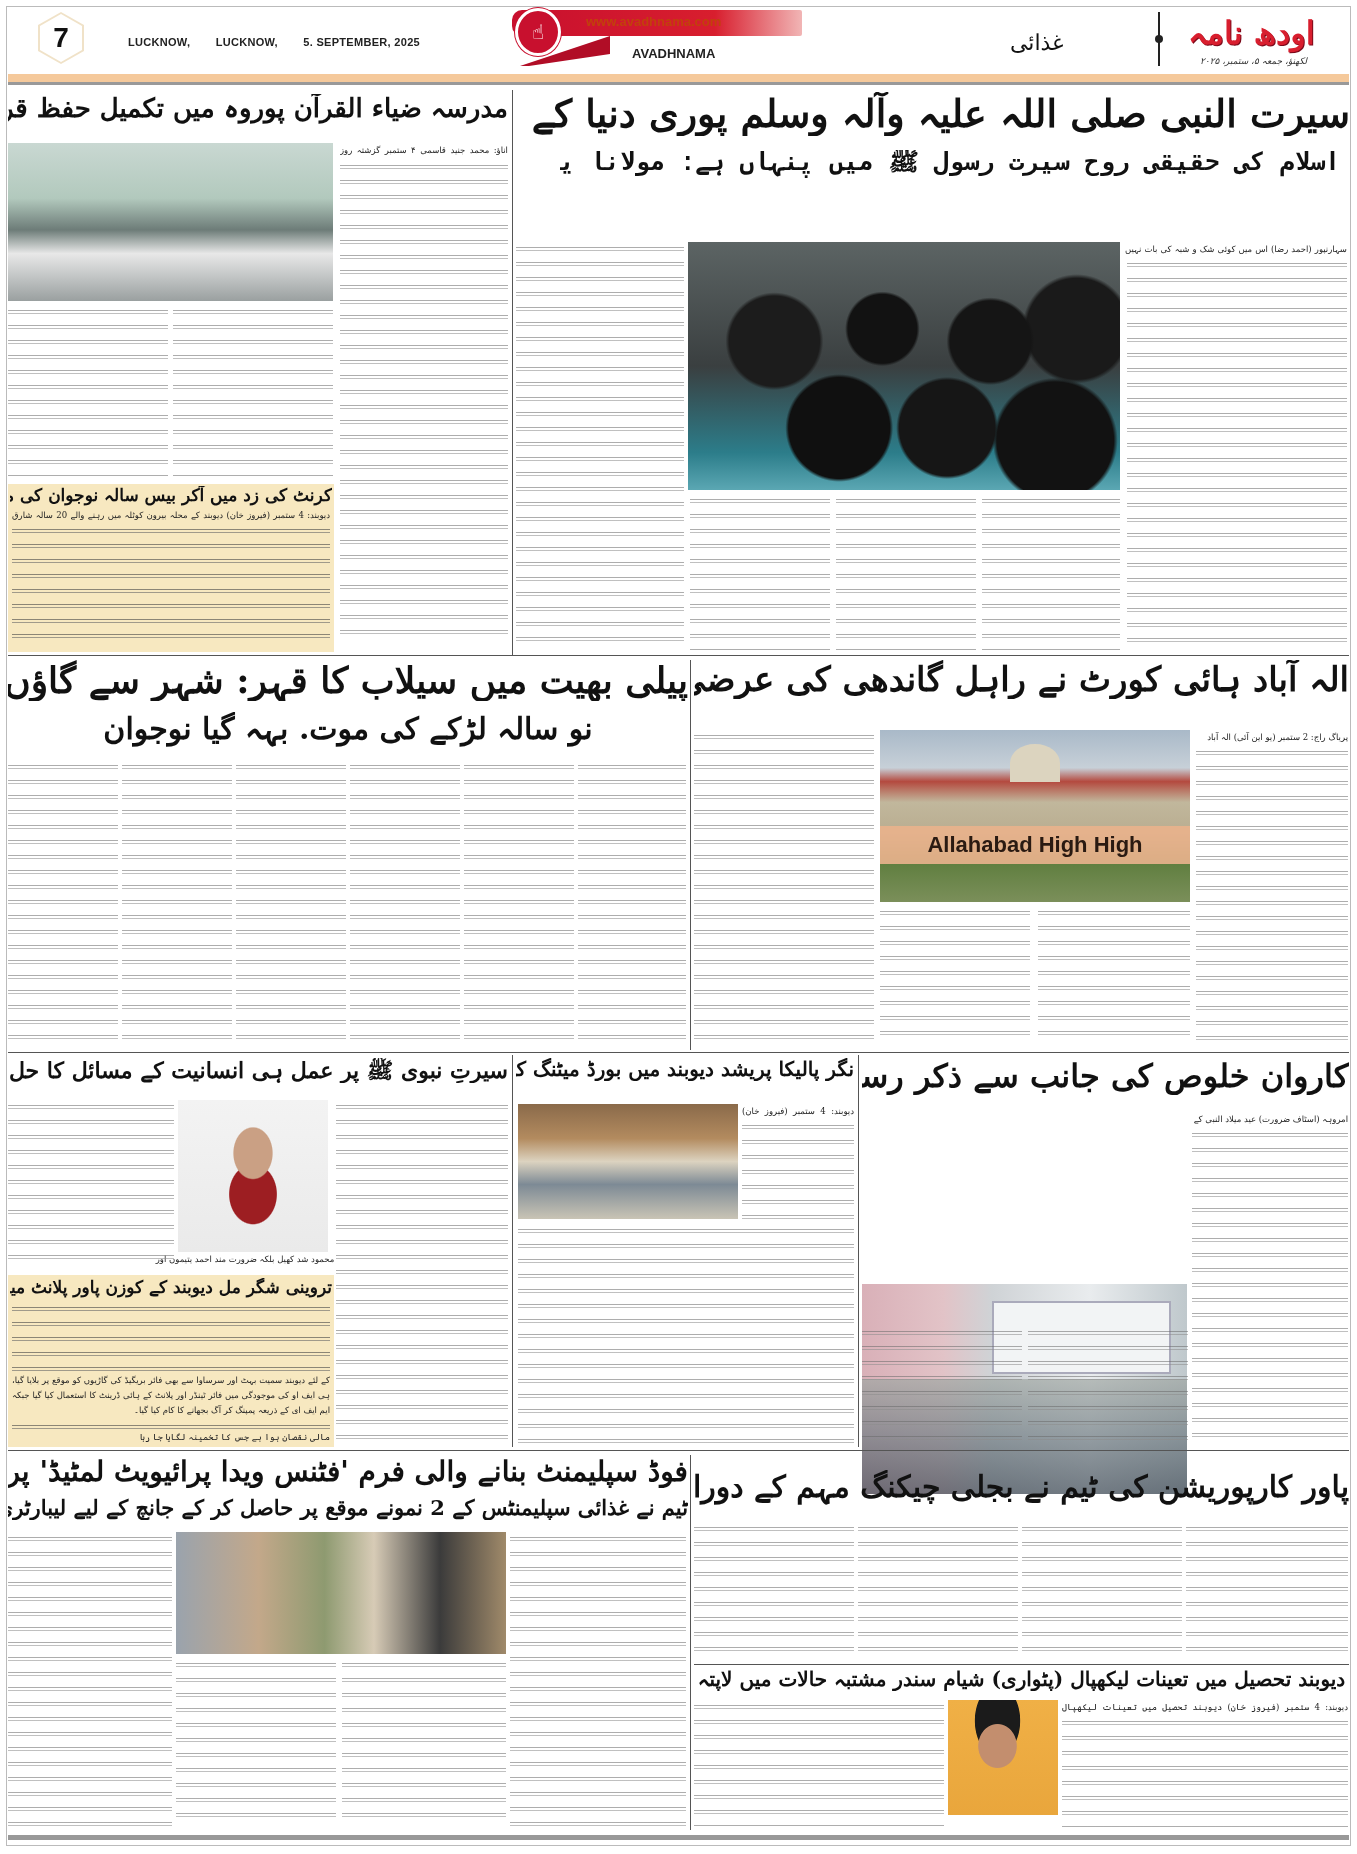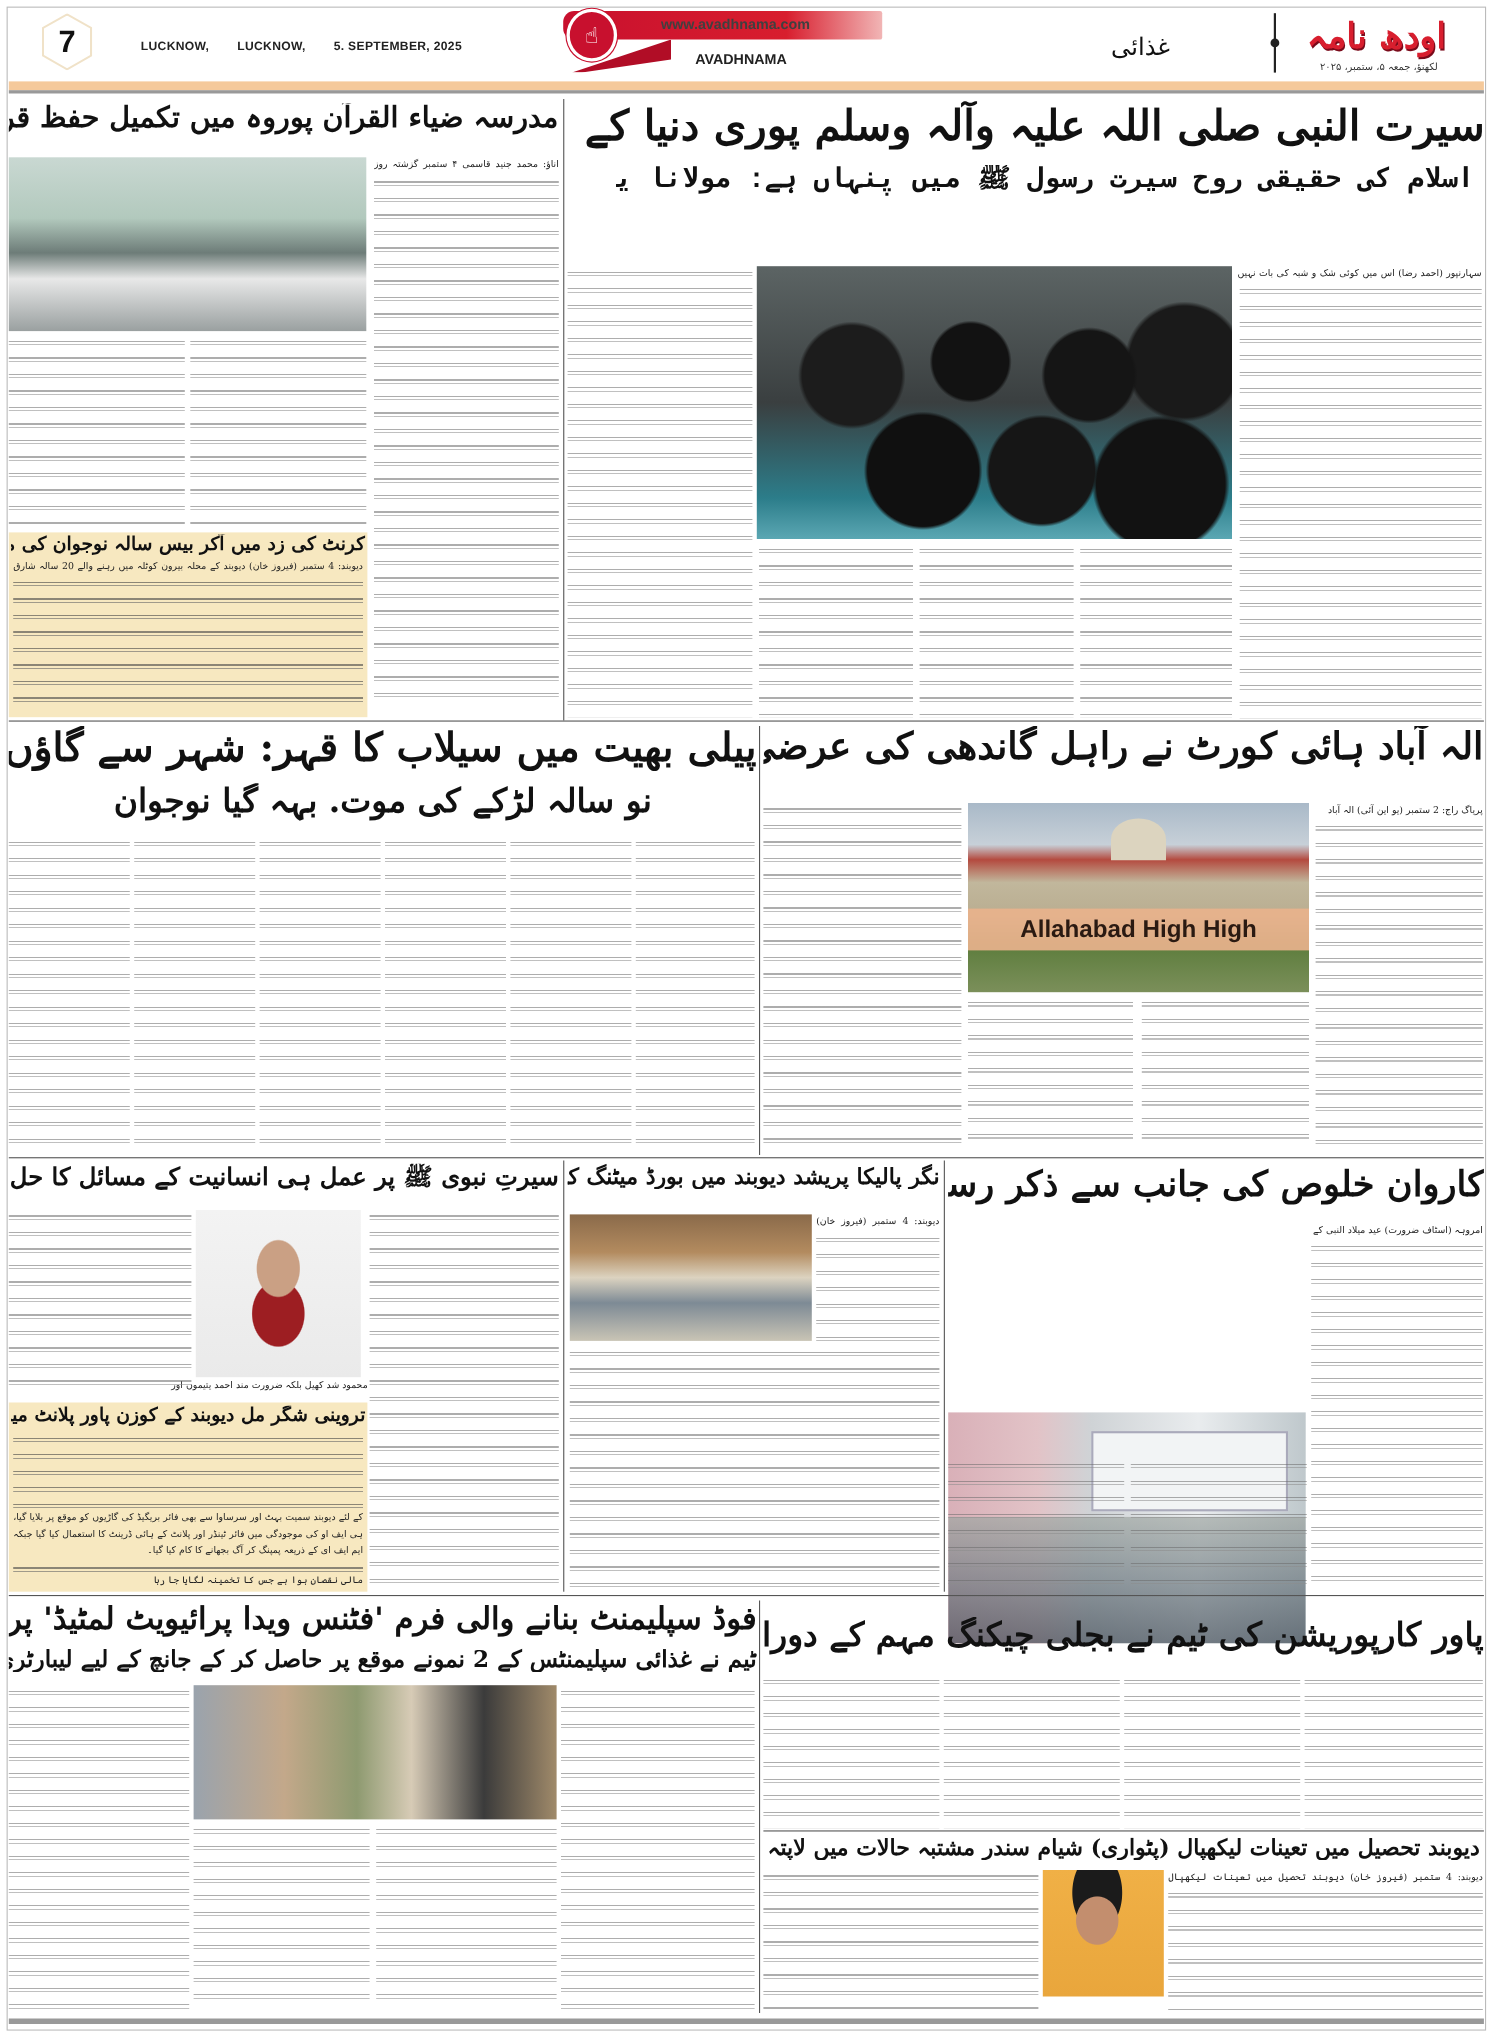--- a/index.html
+++ b/index.html
@@ -9,29 +9,29 @@
   .abs { position: absolute; }
   .page-border { left: 6px; top: 6px; width: 1345px; height: 1840px; border: 1px solid #bbb; }
 
   
   .masthead { left: 8px; top: 8px; width: 1341px; height: 66px; background: #fff; }
   .page-no { left: 38px; top: 12px; width: 46px; height: 52px; clip-path: polygon(50% 0,100% 25%,100% 75%,50% 100%,0 75%,0 25%); background: #f0e2c8; }
   .page-no-inner { left: 40px; top: 14px; width: 42px; height: 48px; clip-path: polygon(50% 0,100% 25%,100% 75%,50% 100%,0 75%,0 25%); background: #fff; display:flex; align-items:center; justify-content:center; font-family:"Liberation Sans", sans-serif; font-weight:700; font-size: 28px; color:#111; }
   .dateline { left: 128px; top: 36px; font-family: "Liberation Sans", sans-serif; font-weight: 700; font-size: 11px; letter-spacing: .3px; color: #222; }
   .dateline span { margin-right: 22px; }
   .ribbon { left: 512px; top: 10px; width: 290px; height: 26px; background: linear-gradient(90deg,#c8102e 0%,#d81e2e 70%,#f1b5b5 100%); border-radius: 10px 2px 2px 10px; }
-  .ribbon-url { left: 601px; top: 14px; color:#404040; font-family:"Liberation Sans", sans-serif; font-weight:700; font-size: 13px; }
+  .ribbon-url { left: 586px; top: 14px; color:#c2410c; font-family:"Liberation Sans", sans-serif; font-weight:700; font-size: 13px; }
   .ribbon-logo { left: 515px; top: 8px; width: 46px; height: 48px; background: #c8102e; border-radius: 50%; border: 3px solid #fff; box-shadow: 0 0 0 1px #c8102e; display:flex; align-items:center; justify-content:center; color:#fff; font-size: 20px; }
   .ribbon-tail { left: 520px; top: 36px; width: 90px; height: 30px; background:#b10d26; clip-path: polygon(0 100%, 100% 0, 100% 60%, 10% 100%); }
   .brand-en { left: 632px; top: 46px; font-family:"Liberation Sans", sans-serif; font-weight:700; font-size: 13px; color:#222; }
   .section-urdu { left: 1010px; top: 30px; font-family: "DejaVu Serif", serif; font-size: 22px; color: #111; direction: rtl; }
   .sep-line { left: 1158px; top: 12px; width: 2px; height: 54px; background: #222; }
   .sep-dot { left: 1155px; top: 35px; width: 8px; height: 8px; border-radius: 50%; background: #222; }
   .logo-urdu { left: 1188px; top: 14px; font-family:"DejaVu Serif", serif; font-weight: 700; font-size: 32px; color:#d81e2e; text-shadow: 1px 1px 0 #7a0a1a; direction: rtl; }
-  .logo-date { left: 1200px; top: 56px; font-size: 9px; color:#333; direction: rtl; font-family:"DejaVu Serif", serif; }
+  .logo-date { left: 1200px; top: 56px; font-size: 9px; color:#333; direction: rtl; font-family:"DejaVu Serif", serif;font-style:italic; }
   .header-band { left: 8px; top: 74px; width: 1341px; height: 8px; background: #f5c99b; }
   .header-line { left: 8px; top: 82px; width: 1341px; height: 3px; background: #999; }
 
   
   .headline { font-family: "DejaVu Serif", serif; font-weight: 700; direction: rtl; text-align: center; color: #111; white-space: nowrap; overflow: hidden; line-height: 1.15; }
   .col-text { direction: rtl; text-align: justify; font-family: "DejaVu Serif", serif; font-size: 8.5px; line-height: 15px; color: #222; overflow: hidden; }
   .rule-v { width: 1px; background: #555; }
   .rule-h { height: 1px; background: #555; }
   .photo { overflow: hidden; }
   .caption { direction: rtl; font-family: "DejaVu Serif", serif; font-size: 8.5px; text-align: center; color:#222; }

